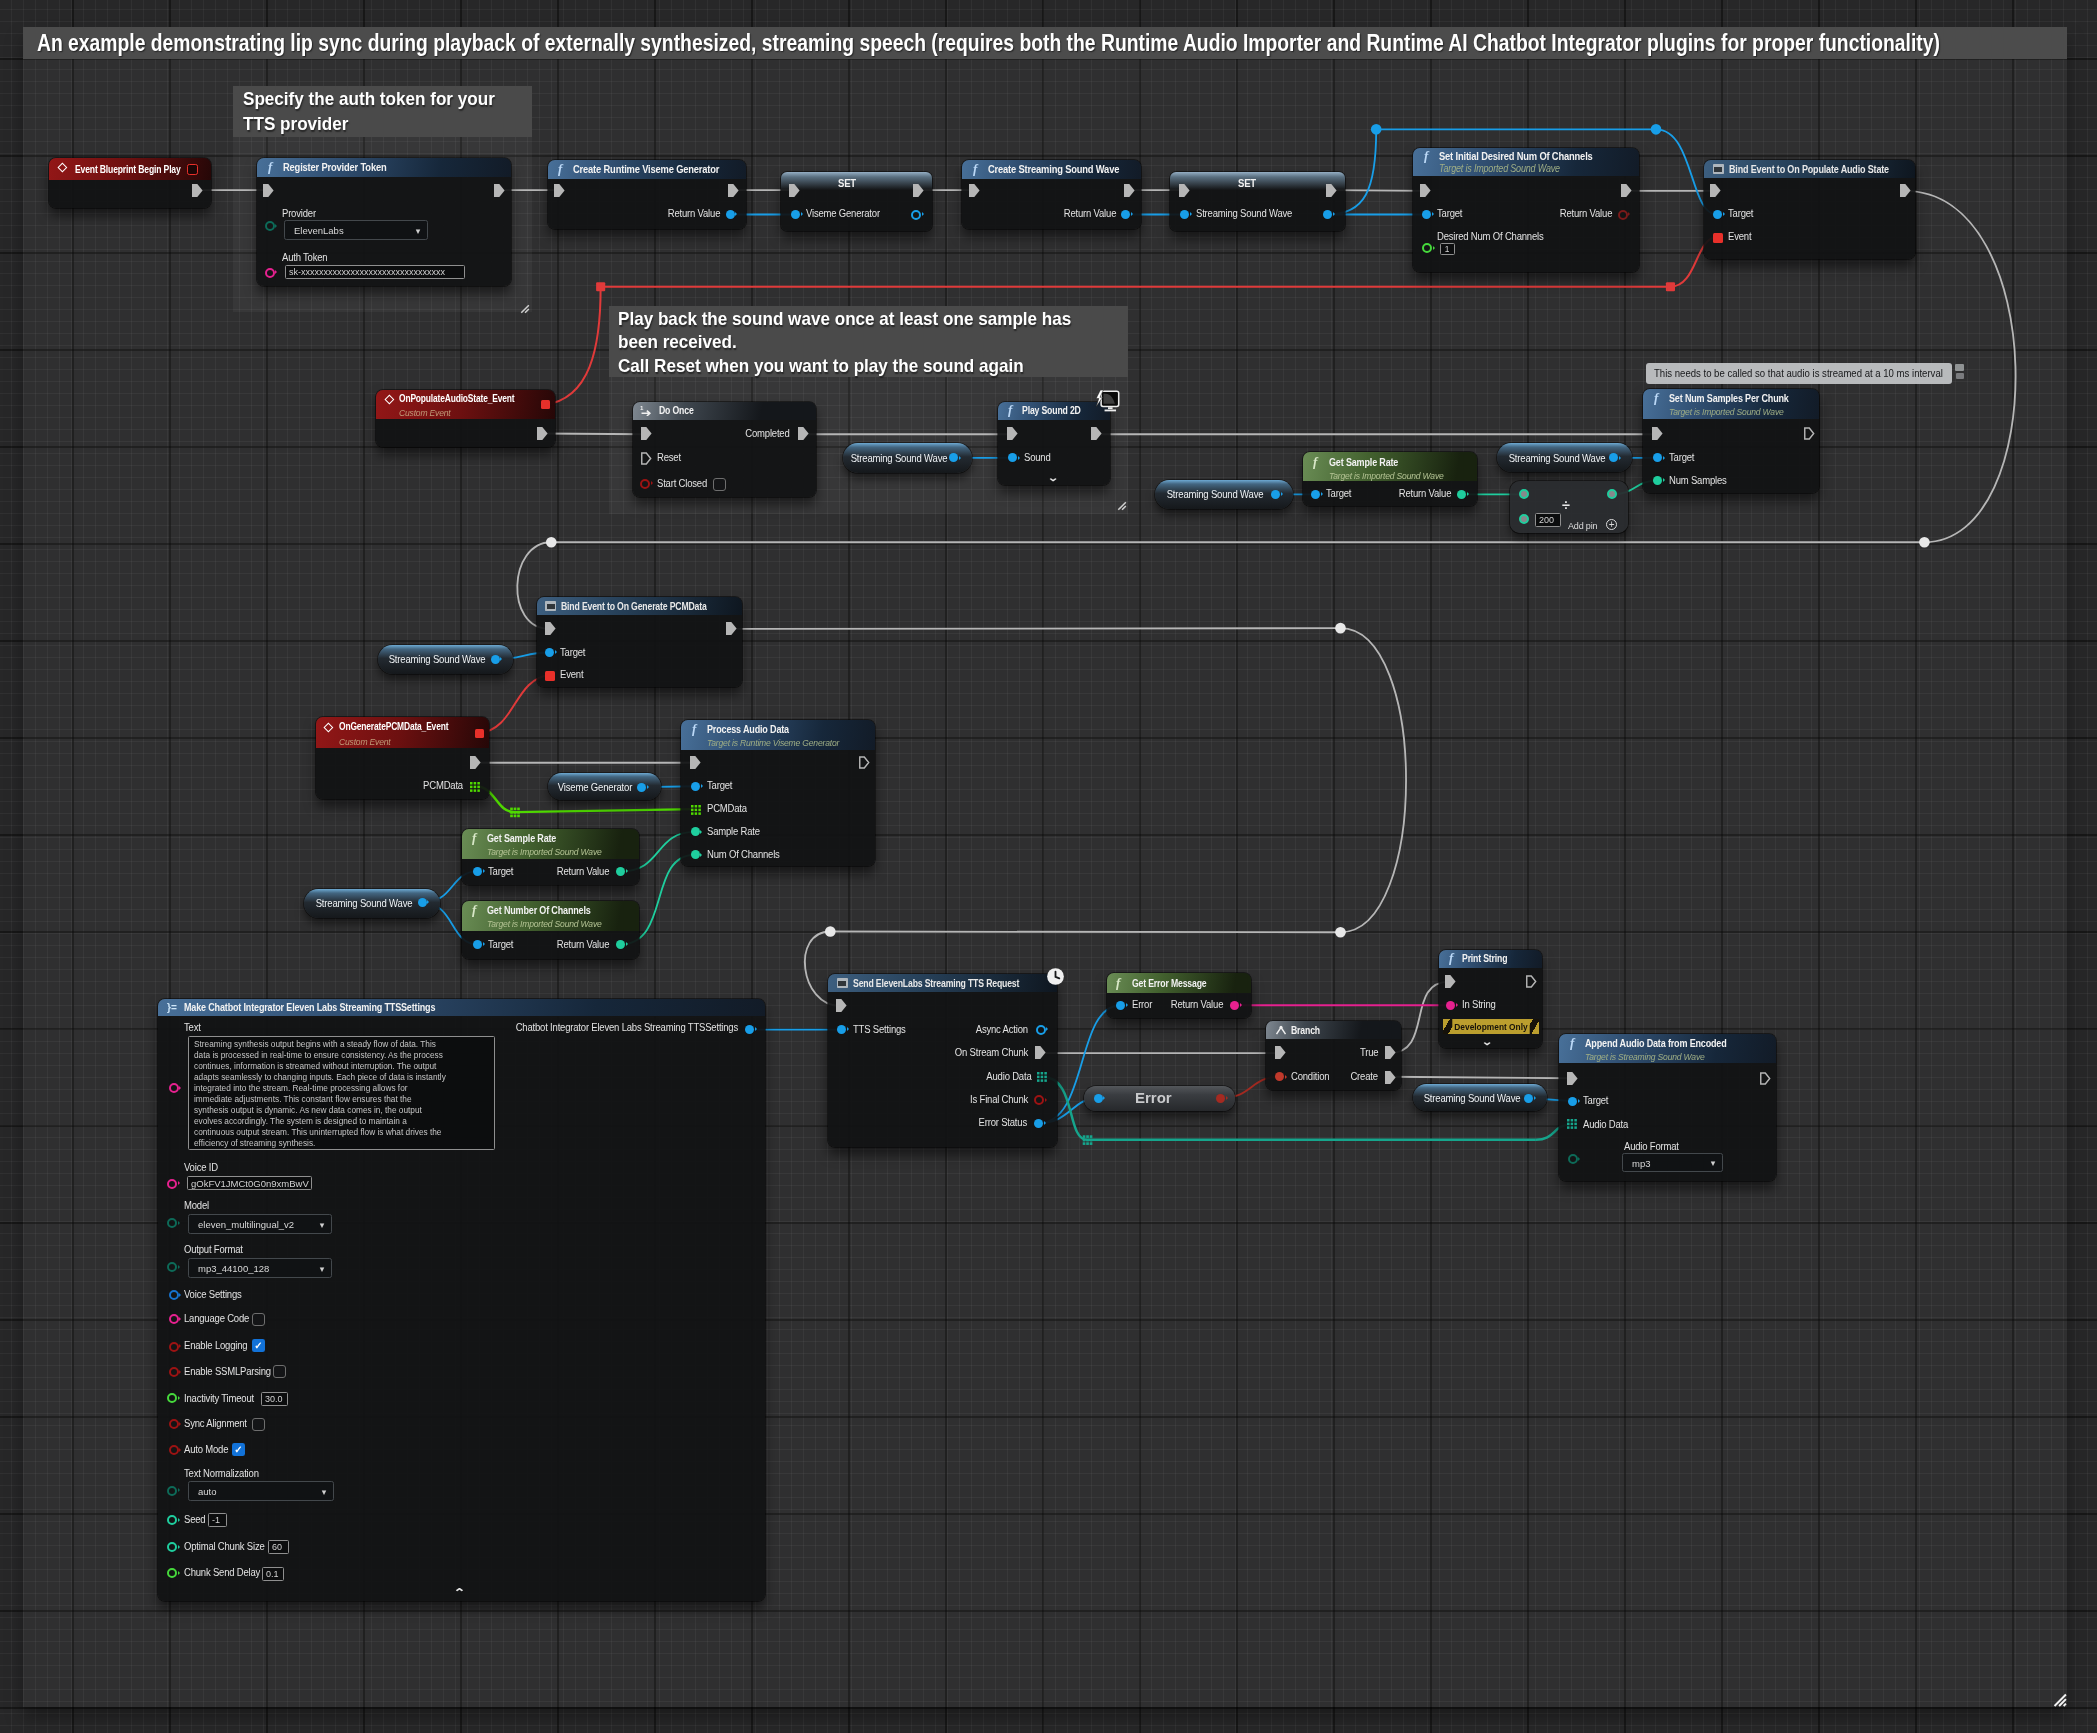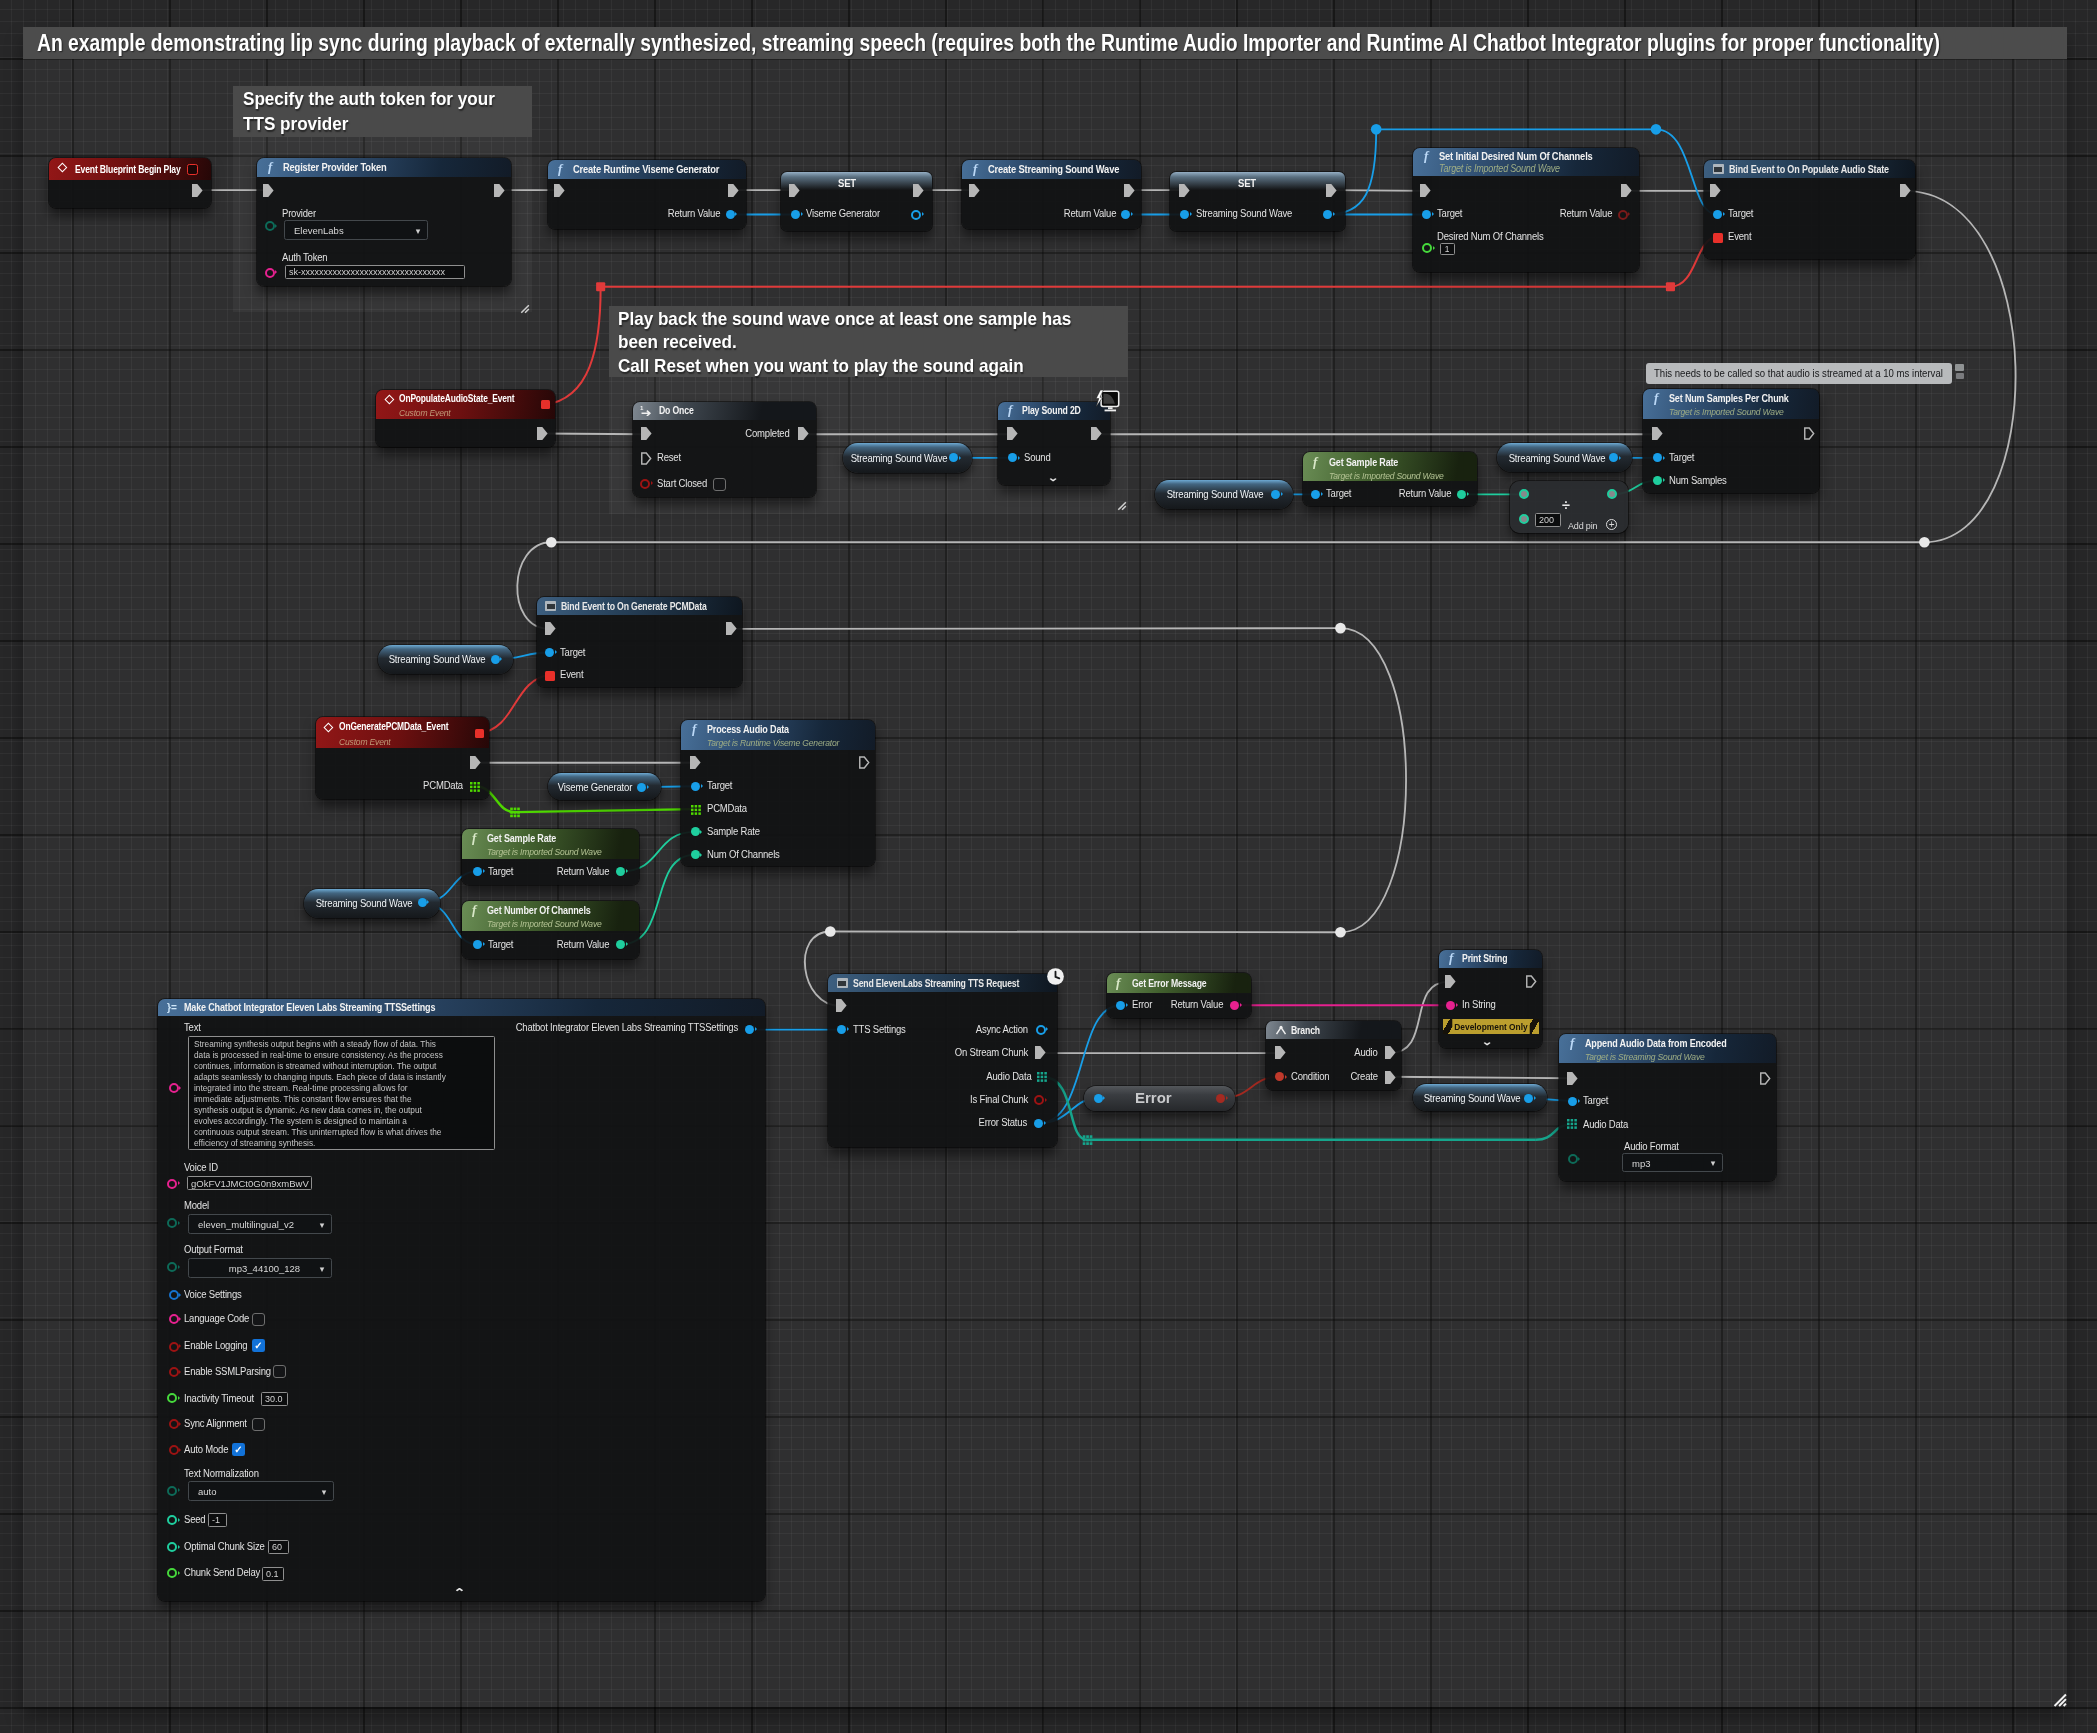--- a/index.html
+++ b/index.html
@@ -411,21 +411,21 @@
 <div style="position:absolute;left:167px;top:1179px;width:6px;height:6px;box-sizing:content-box;border-radius:50%;border:2.3px solid #e6218f;"></div>
     <div style="position:absolute;left:178px;top:1181px;width:0;height:0;border-left:2.7px solid #e6218f;border-top:2.3px solid transparent;border-bottom:2.3px solid transparent;"></div>
 <div style="position:absolute;left:187px;top:1176px;width:125px;height:14.4px;background:#0c0d0e;border:0.8px solid #8f8f8f;border-radius:1.5px;color:#d2d2d2;font-size:9.5px;line-height:13.7px;padding-left:3px;box-sizing:border-box;white-space:nowrap;overflow:hidden;">gOkFV1JMCt0G0n9xmBwV</div>
 <div style="position:absolute;top:1206px;font-size:10px;color:#e2e2e2;letter-spacing:-0.2px;white-space:nowrap;line-height:11.4px;left:184px;transform:translateY(-50%) scaleX(0.95);transform-origin:left center;">Model</div>
 <div style="position:absolute;left:167px;top:1218px;width:6px;height:6px;box-sizing:content-box;border-radius:50%;border:2.3px solid #0d6a58;"></div>
     <div style="position:absolute;left:178px;top:1221px;width:0;height:0;border-left:2.7px solid #0d6a58;border-top:2.3px solid transparent;border-bottom:2.3px solid transparent;"></div>
 <div style="position:absolute;left:188px;top:1214px;width:144px;height:20px;background:#101214;border:0.8px solid #43484c;border-radius:2.3px;color:#d8d8d8;font-size:9.5px;line-height:20px;padding-left:9px;box-sizing:border-box;">eleven_multilingual_v2<span style="position:absolute;right:6.8px;top:0;color:#cfcfcf;font-size:9px;">▾</span></div>
 <div style="position:absolute;top:1250px;font-size:10px;color:#e2e2e2;letter-spacing:-0.2px;white-space:nowrap;line-height:11.4px;left:184px;transform:translateY(-50%) scaleX(0.95);transform-origin:left center;">Output Format</div>
 <div style="position:absolute;left:167px;top:1262px;width:6px;height:6px;box-sizing:content-box;border-radius:50%;border:2.3px solid #0d6a58;"></div>
     <div style="position:absolute;left:178px;top:1265px;width:0;height:0;border-left:2.7px solid #0d6a58;border-top:2.3px solid transparent;border-bottom:2.3px solid transparent;"></div>
-<div style="position:absolute;left:188px;top:1258px;width:144px;height:20px;background:#101214;border:0.8px solid #43484c;border-radius:2.3px;color:#d8d8d8;font-size:9.5px;line-height:20px;padding-left:9px;box-sizing:border-box;text-align:center;">mp3_44100_128<span style="position:absolute;right:6.8px;top:0;color:#cfcfcf;font-size:9px;">▾</span></div>
+<div style="position:absolute;left:188px;top:1258px;width:144px;height:20px;background:#101214;border:0.8px solid #43484c;border-radius:2.3px;color:#d8d8d8;font-size:9.5px;line-height:20px;padding-left:9px;box-sizing:border-box;">mp3_44100_128<span style="position:absolute;right:6.8px;top:0;color:#cfcfcf;font-size:9px;">▾</span></div>
 <div style="position:absolute;left:169px;top:1290px;width:6px;height:6px;box-sizing:content-box;border-radius:50%;border:2.3px solid #1673cf;"></div>
     <div style="position:absolute;left:179px;top:1293px;width:0;height:0;border-left:2.7px solid #1673cf;border-top:2.3px solid transparent;border-bottom:2.3px solid transparent;"></div>
 <div style="position:absolute;top:1295px;font-size:10px;color:#e2e2e2;letter-spacing:-0.2px;white-space:nowrap;line-height:11.4px;left:184px;transform:translateY(-50%) scaleX(0.95);transform-origin:left center;">Voice Settings</div>
 <div style="position:absolute;left:169px;top:1314px;width:6px;height:6px;box-sizing:content-box;border-radius:50%;border:2.3px solid #e6218f;"></div>
     <div style="position:absolute;left:179px;top:1317px;width:0;height:0;border-left:2.7px solid #e6218f;border-top:2.3px solid transparent;border-bottom:2.3px solid transparent;"></div>
 <div style="position:absolute;top:1319px;font-size:10px;color:#e2e2e2;letter-spacing:-0.2px;white-space:nowrap;line-height:11.4px;left:184px;transform:translateY(-50%) scaleX(0.95);transform-origin:left center;">Language Code</div>
 <div style="position:absolute;left:252px;top:1313px;width:13px;height:13px;background:#141517;border:1.1px solid #6e6e6e;border-radius:3px;"></div>
 <div style="position:absolute;left:169px;top:1342px;width:6px;height:6px;box-sizing:content-box;border-radius:50%;border:2.3px solid #9c1313;"></div>
     <div style="position:absolute;left:179px;top:1344px;width:0;height:0;border-left:2.7px solid #9c1313;border-top:2.3px solid transparent;border-bottom:2.3px solid transparent;"></div>
 <div style="position:absolute;top:1346px;font-size:10px;color:#e2e2e2;letter-spacing:-0.2px;white-space:nowrap;line-height:11.4px;left:184px;transform:translateY(-50%) scaleX(0.95);transform-origin:left center;">Enable Logging</div>
@@ -513,21 +513,21 @@
     <div style="position:absolute;left:1266px;top:1021px;width:135px;height:18px;border-radius:6.8px 6.8px 0 0;background:linear-gradient(100deg,#7f8891 0%,#3f474f 28%,#14171b 70%);"></div>
 <svg style="position:absolute;left:1275px;top:1025px" width="12" height="10.6" viewBox="0 0 16 14">
       <path d="M2,12 L8,3 L14,12" stroke="#f0f0f0" stroke-width="2" fill="none"></path>
       <circle cx="8" cy="3" r="2" fill="#f0f0f0"></circle>
     </svg>
 <div style="position:absolute;top:1030px;font-size:10.6px;color:#f2f2f2;letter-spacing:-0.2px;white-space:nowrap;line-height:12px;font-weight:bold;left:1291px;transform:translateY(-50%) scaleX(0.82);transform-origin:left center;">Branch</div>
 <div style="position:absolute;left:1275px;top:1046px;width:10.6px;height:13px;background:#b6b6b6;clip-path:polygon(0 0,50% 0,100% 50%,50% 100%,0 100%);"></div>
 <div style="position:absolute;left:1275px;top:1072px;width:9px;height:9px;border-radius:50%;background:#c0392b;"></div>
     <div style="position:absolute;left:1285px;top:1075px;width:0;height:0;border-left:2.7px solid #c0392b;border-top:2.3px solid transparent;border-bottom:2.3px solid transparent;"></div>
 <div style="position:absolute;top:1077px;font-size:10px;color:#e2e2e2;letter-spacing:-0.2px;white-space:nowrap;line-height:11.4px;left:1291px;transform:translateY(-50%) scaleX(0.95);transform-origin:left center;">Condition</div>
-<div style="position:absolute;top:1053px;font-size:10px;color:#e2e2e2;letter-spacing:-0.2px;white-space:nowrap;line-height:11.4px;right:719px;transform:translateY(-50%) scaleX(0.95);transform-origin:right center;">Audio</div>
+<div style="position:absolute;top:1053px;font-size:10px;color:#e2e2e2;letter-spacing:-0.2px;white-space:nowrap;line-height:11.4px;right:719px;transform:translateY(-50%) scaleX(0.95);transform-origin:right center;">True</div>
 <div style="position:absolute;left:1385px;top:1046px;width:10.6px;height:13px;background:#b6b6b6;clip-path:polygon(0 0,50% 0,100% 50%,50% 100%,0 100%);"></div>
 <div style="position:absolute;top:1077px;font-size:10px;color:#e2e2e2;letter-spacing:-0.2px;white-space:nowrap;line-height:11.4px;right:719px;transform:translateY(-50%) scaleX(0.95);transform-origin:right center;">Create</div>
 <div style="position:absolute;left:1385px;top:1071px;width:10.6px;height:13px;background:#b6b6b6;clip-path:polygon(0 0,50% 0,100% 50%,50% 100%,0 100%);"></div>
 <div style="position:absolute;left:1084px;top:1086px;width:151px;height:25px;border-radius:12px;background:linear-gradient(180deg,#54575b 0%,#3a3d41 35%,#26282b 100%);box-shadow:0 6px 9px rgba(0,0,0,0.5),0 0 0 0.8px rgba(0,0,0,0.55);"></div>
 <div style="position:absolute;left:1135px;top:1097px;transform:translateY(-50%);color:#c9cacc;font-size:15px;font-weight:bold;letter-spacing:0;">Error</div>
 <div style="position:absolute;left:1094px;top:1094px;width:9px;height:9px;border-radius:50%;background:#189ee8;"></div>
     <div style="position:absolute;left:1103px;top:1096px;width:0;height:0;border-left:2.7px solid #189ee8;border-top:2.3px solid transparent;border-bottom:2.3px solid transparent;"></div>
 <div style="position:absolute;left:1216px;top:1094px;width:9px;height:9px;border-radius:50%;background:#a42a21;"></div>
     <div style="position:absolute;left:1226px;top:1096px;width:0;height:0;border-left:2.7px solid #a42a21;border-top:2.3px solid transparent;border-bottom:2.3px solid transparent;"></div>
 <div style="position:absolute;left:1439px;top:950px;width:103px;height:98px;border-radius:6.8px;background:rgba(17,18,19,0.93);box-shadow:0 7.6px 12px rgba(0,0,0,0.5),0 0 0 0.8px rgba(0,0,0,0.6);"></div>

